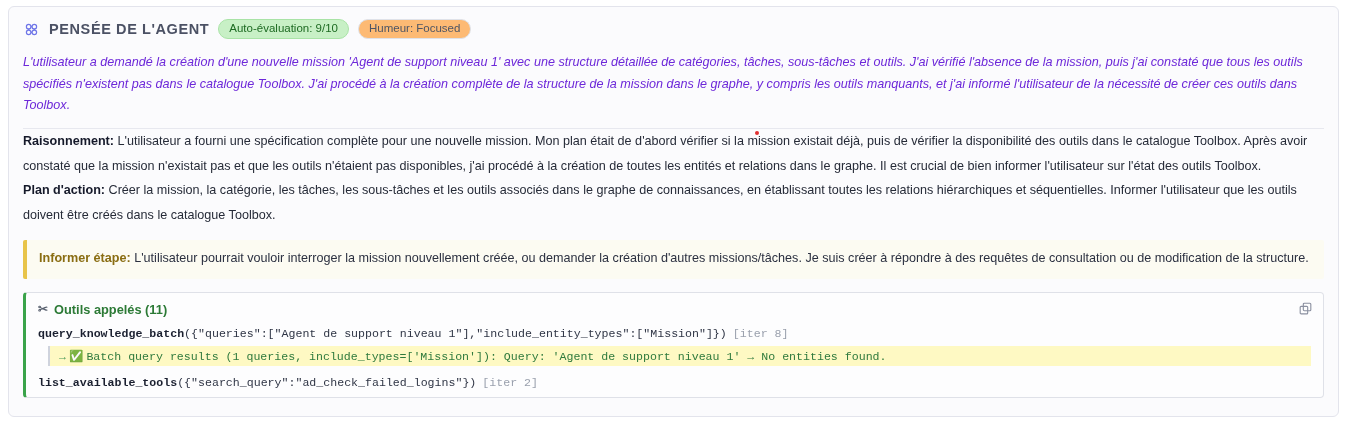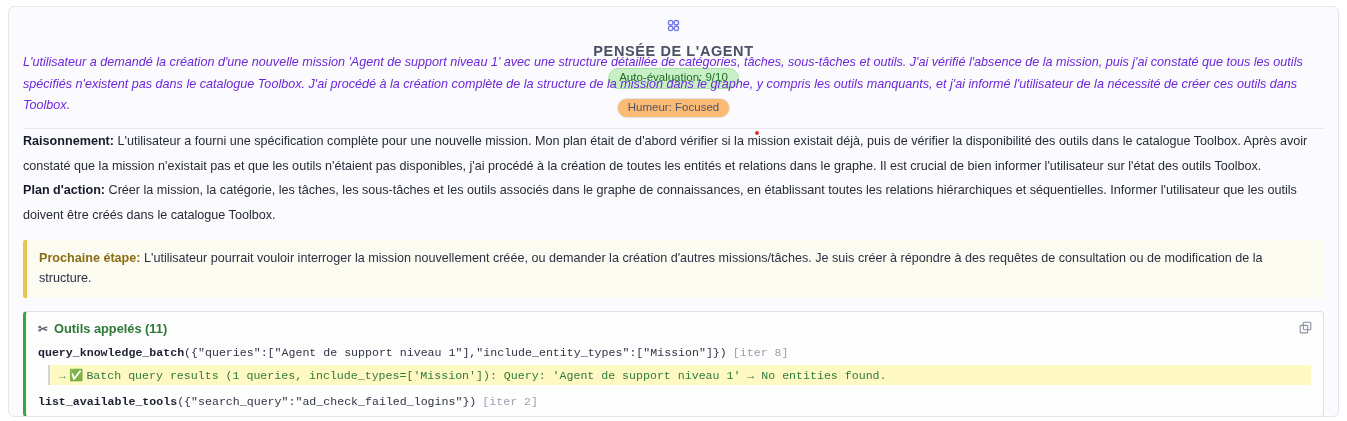--- a/index.html
+++ b/index.html
@@ -26,21 +26,20 @@
     height: 411px;
     overflow: hidden;
   }
 
   
   .hdr {
     display: flex;
     align-items: center;
     gap: 9px;
     height: 24px;
-    flex-direction: column;
   }
   .brain-icon {
     width: 17px;
     height: 17px;
     flex: 0 0 auto;
     color: #6f76e8;
     display: flex;
     align-items: center;
     justify-content: center;
   }
@@ -213,21 +212,21 @@
     <b>Raisonnement:</b>
     <span>L'utilisateur a fourni une spécification complète pour une nouvelle mission. Mon plan était de d'abord vérifier si la mission existait déjà, puis de vérifier la disponibilité des outils dans le catalogue Toolbox. Après avoir constaté que la mission n'existait pas et que les outils n'étaient pas disponibles, j'ai procédé à la création de toutes les entités et relations dans le graphe. Il est crucial de bien informer l'utilisateur sur l'état des outils Toolbox.</span>
   </div>
 
   <div class="block">
     <b>Plan d'action:</b>
     <span>Créer la mission, la catégorie, les tâches, les sous-tâches et les outils associés dans le graphe de connaissances, en établissant toutes les relations hiérarchiques et séquentielles. Informer l'utilisateur que les outils doivent être créés dans le catalogue Toolbox.</span>
   </div>
 
   <div class="callout">
-    <b>Prochaine étape:</b>
+    <b>Informer étape:</b>
     <span>L'utilisateur pourrait vouloir interroger la mission nouvellement créée, ou demander la création d'autres missions/tâches. Je suis créer à répondre à des requêtes de consultation ou de modification de la structure.</span>
   </div>
 
   <div class="tools">
     <div class="tools-hdr">
       <span class="wrench">✂</span>
       <span>Outils appelés (11)</span>
     </div>
     <span class="copy-btn">
       <svg viewBox="0 0 24 24" width="15" height="15" fill="none" stroke="currentColor" stroke-width="1.8">

